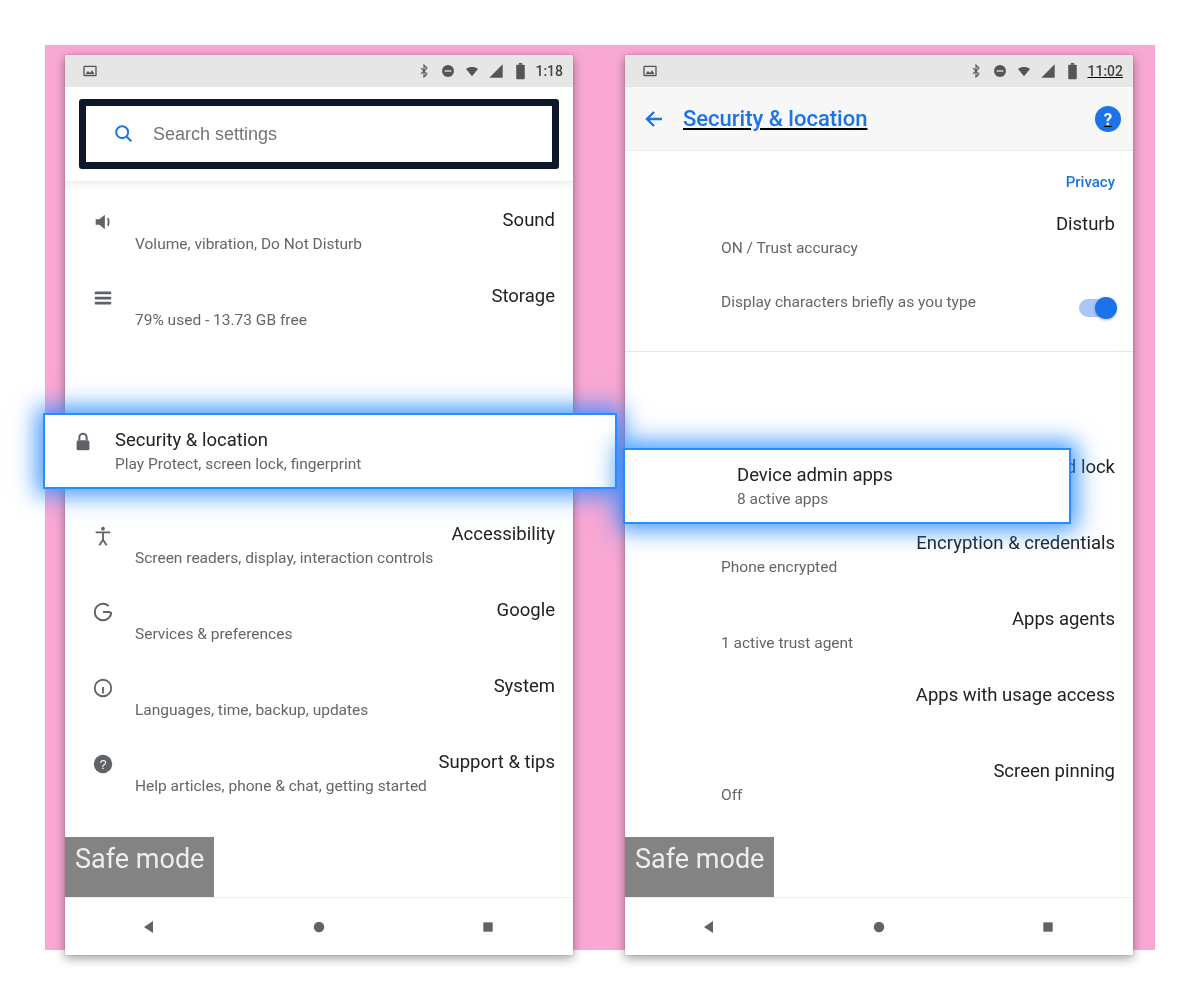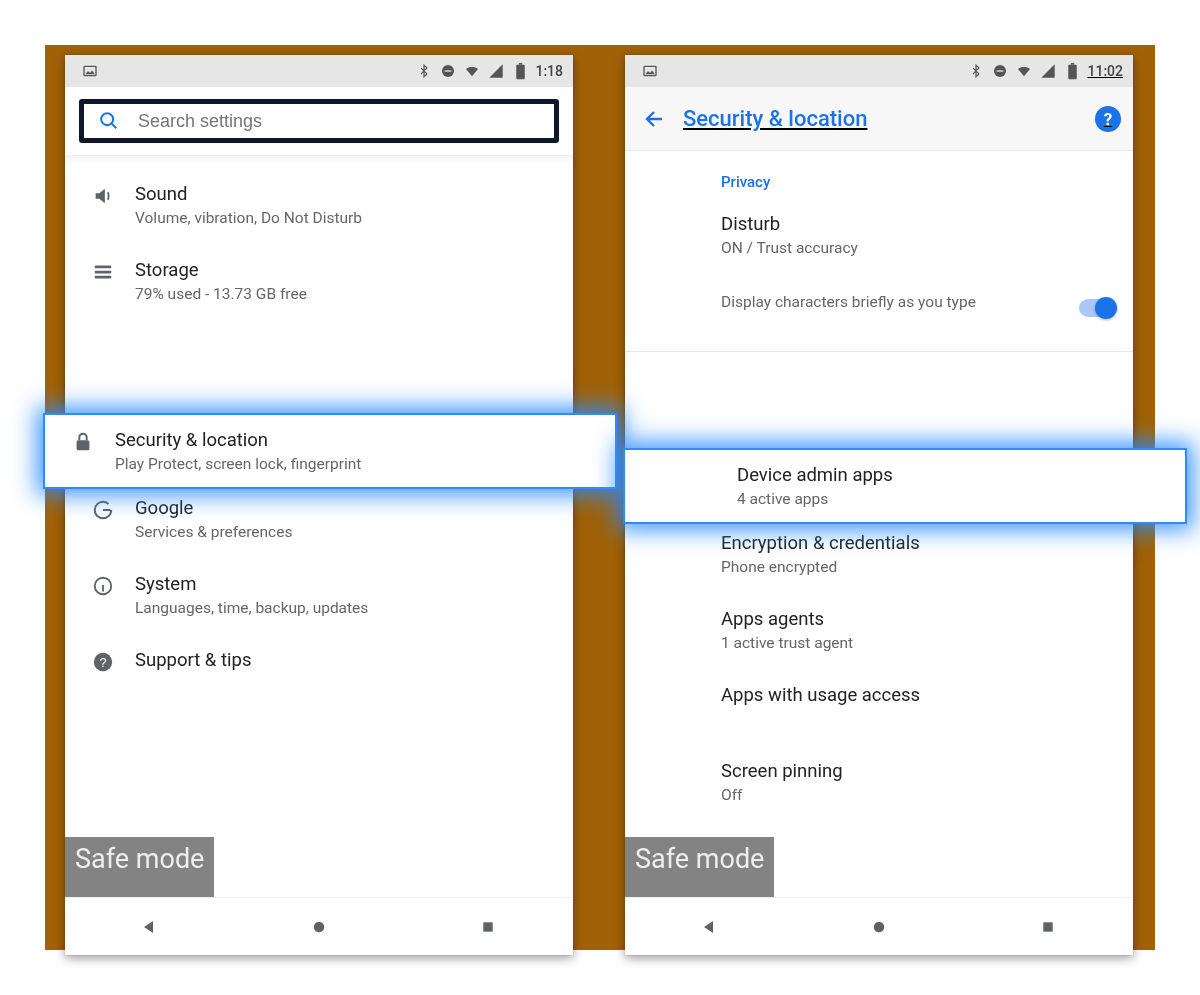--- a/index.html
+++ b/index.html
@@ -7,21 +7,21 @@
     background: #fff;
     font-family: Roboto, "Helvetica Neue", Arial, sans-serif;
     width: 1200px;
     height: 995px;
     position: relative;
     overflow: hidden;
   }
   .stage {
     position: absolute;
     top: 45px; left: 45px; right: 45px; bottom: 45px;
-    background: #a16207;
+    background: #f9a8d4;
   }
   .phone {
     position: absolute;
     width: 508px;
     height: 900px;
     background: #fff;
     box-shadow: 0 3px 10px rgba(0,0,0,0.4), 0 0 0 1px rgba(0,0,0,0.05);
     display: flex;
     flex-direction: column;
     overflow: visible;
@@ -39,27 +39,27 @@
     color: #555;
     font-size: 14px;
   }
   .statusbar .spacer { flex: 1; }
   .statusbar .ico { width: 18px; height: 18px; margin-left: 6px; display:inline-flex; align-items:center; justify-content:center; }
   .statusbar .time { margin-left: 6px; font-weight: 500; color:#444; }
 
   
   .searchbar {
     margin: 12px 14px;
-    height: 44px;
-    border: 5px solid #0f172a;
+    height: 70px;
+    border: 7px solid #0f172a;
     border-radius: 3px;
     background: #fff;
     display: flex;
     align-items: center;
-    padding: 0 14px;
+    padding: 0 27px;
     box-shadow: 0 1px 2px rgba(0,0,0,0.04);
   }
   .searchbar .mag { color:#1a73e8; }
   .searchbar input {
     border: none; outline: none;
     font-size: 18px;
     color: #666;
     margin-left: 18px;
     flex: 1;
     background: transparent;
@@ -96,21 +96,21 @@
     padding: 16px 18px 16px 16px;
     min-height: 76px;
   }
   .item .icon {
     width: 44px;
     display:flex; justify-content:center;
     color:#5f6368;
     margin-top: 2px;
   }
   .item .texts { flex:1; padding-left: 10px; }
-  .item .ttl { font-size: 18.5px; color:#222; }
+  .item .ttl { font-size: 18.5px; color:#222;text-align:right; }
   .item .sub { font-size: 15.5px; color:#666; margin-top: 4px; }
   .item.noicon { padding-left: 96px; }
   .item.noicon .texts{ padding-left:0; }
   .item.header { min-height:auto; padding-top:22px; padding-bottom:6px; }
   .item.header .ttl { color:#1a73e8; font-size:15px; font-weight:500; }
 
   .toggle {
     width:36px; height:18px; border-radius:10px; background:#a9c7f7;
     position: relative; margin-top:10px;
   }
@@ -125,21 +125,21 @@
   
   .callout {
     position: absolute;
     background:#fff;
     box-shadow: 0 0 0 2px #2a8cff, 0 0 22px 8px rgba(42,140,255,0.9);
     display:flex;
     align-items:flex-start;
     padding: 14px 16px;
   }
   .callout.left-call { left: 0px; top: 370px; width: 570px; }
-  .callout.right-call { left: 580px; top: 405px; width: 560px; }
+  .callout.right-call { left: 580px; top: 405px; width: 444px; }
   .callout .icon { width:44px; color:#5f6368; display:flex; justify-content:center; margin-top:2px;}
   .callout .texts{ padding-left:10px; }
   .callout.right-call .texts{ padding-left: 96px; }
   .callout .ttl{ font-size:18.5px; color:#222; }
   .callout .sub{ font-size:15.5px; color:#666; margin-top:4px; }
 
   
   .safemode {
     position:absolute; left:0; bottom:58px;
     background: rgba(96,96,96,0.78);
@@ -255,20 +255,32 @@
                 <circle cx="12" cy="10" r="3" fill="#fff"></circle>
                 <path d="M6 19c1-3 4-4 6-4s5 1 6 4" fill="#fff"></path>
               </svg>
           </span>
           <div class="texts">
             <div class="ttl">Users &amp; accounts</div>
             <div class="sub">Current user: Nica</div>
           </div>
         </div>
 
+        <div class="item">
+          <span class="icon">
+            <svg width="22" height="22" viewBox="0 0 24 24" fill="#5f6368">
+                <circle cx="12" cy="4" r="2"></circle>
+                <path d="M4 8h16M12 8v8m0 0l-4 6m4-6l4 6" stroke="#5f6368" stroke-width="2" fill="none"></path>
+              </svg>
+          </span>
+          <div class="texts">
+            <div class="ttl">Accessibility</div>
+            <div class="sub">Screen readers, display, interaction controls</div>
+          </div>
+        </div>
 
         <div class="item">
           <span class="icon">
             <svg width="22" height="22" viewBox="0 0 24 24" fill="none" stroke="#5f6368" stroke-width="2.2">
                 <path d="M21 12c0 5-4 9-9 9S3 17 3 12 7 3 12 3c2.4 0 4.4.9 6 2.4M12 12h8"></path>
               </svg>
           </span>
           <div class="texts">
             <div class="ttl">Google</div>
             <div class="sub">Services &amp; preferences</div>
@@ -290,20 +302,21 @@
 
         <div class="item">
           <span class="icon">
             <svg width="22" height="22" viewBox="0 0 24 24" fill="#5f6368">
                 <circle cx="12" cy="12" r="10"></circle>
                 <text x="12" y="17" text-anchor="middle" font-size="14" fill="#fff" font-family="Arial">?</text>
               </svg>
           </span>
           <div class="texts">
             <div class="ttl">Support &amp; tips</div>
+            <div class="sub">Help articles, phone &amp; chat, getting started</div>
           </div>
         </div>
 
       </div>
     </div>
 
     <div class="safemode">Safe mode</div>
 
     <div class="navbar">
       <span class="navbtn">
@@ -466,17 +479,17 @@
     </span>
     <div class="texts">
       <div class="ttl">Security &amp; location</div>
       <div class="sub">Play Protect, screen lock, fingerprint</div>
     </div>
   </div>
 
   <div class="callout right-call">
     <div class="texts">
       <div class="ttl">Device admin apps</div>
-      <div class="sub">4 active apps</div>
+      <div class="sub">8 active apps</div>
     </div>
   </div>
 
 </div>
 
 </body></html>

